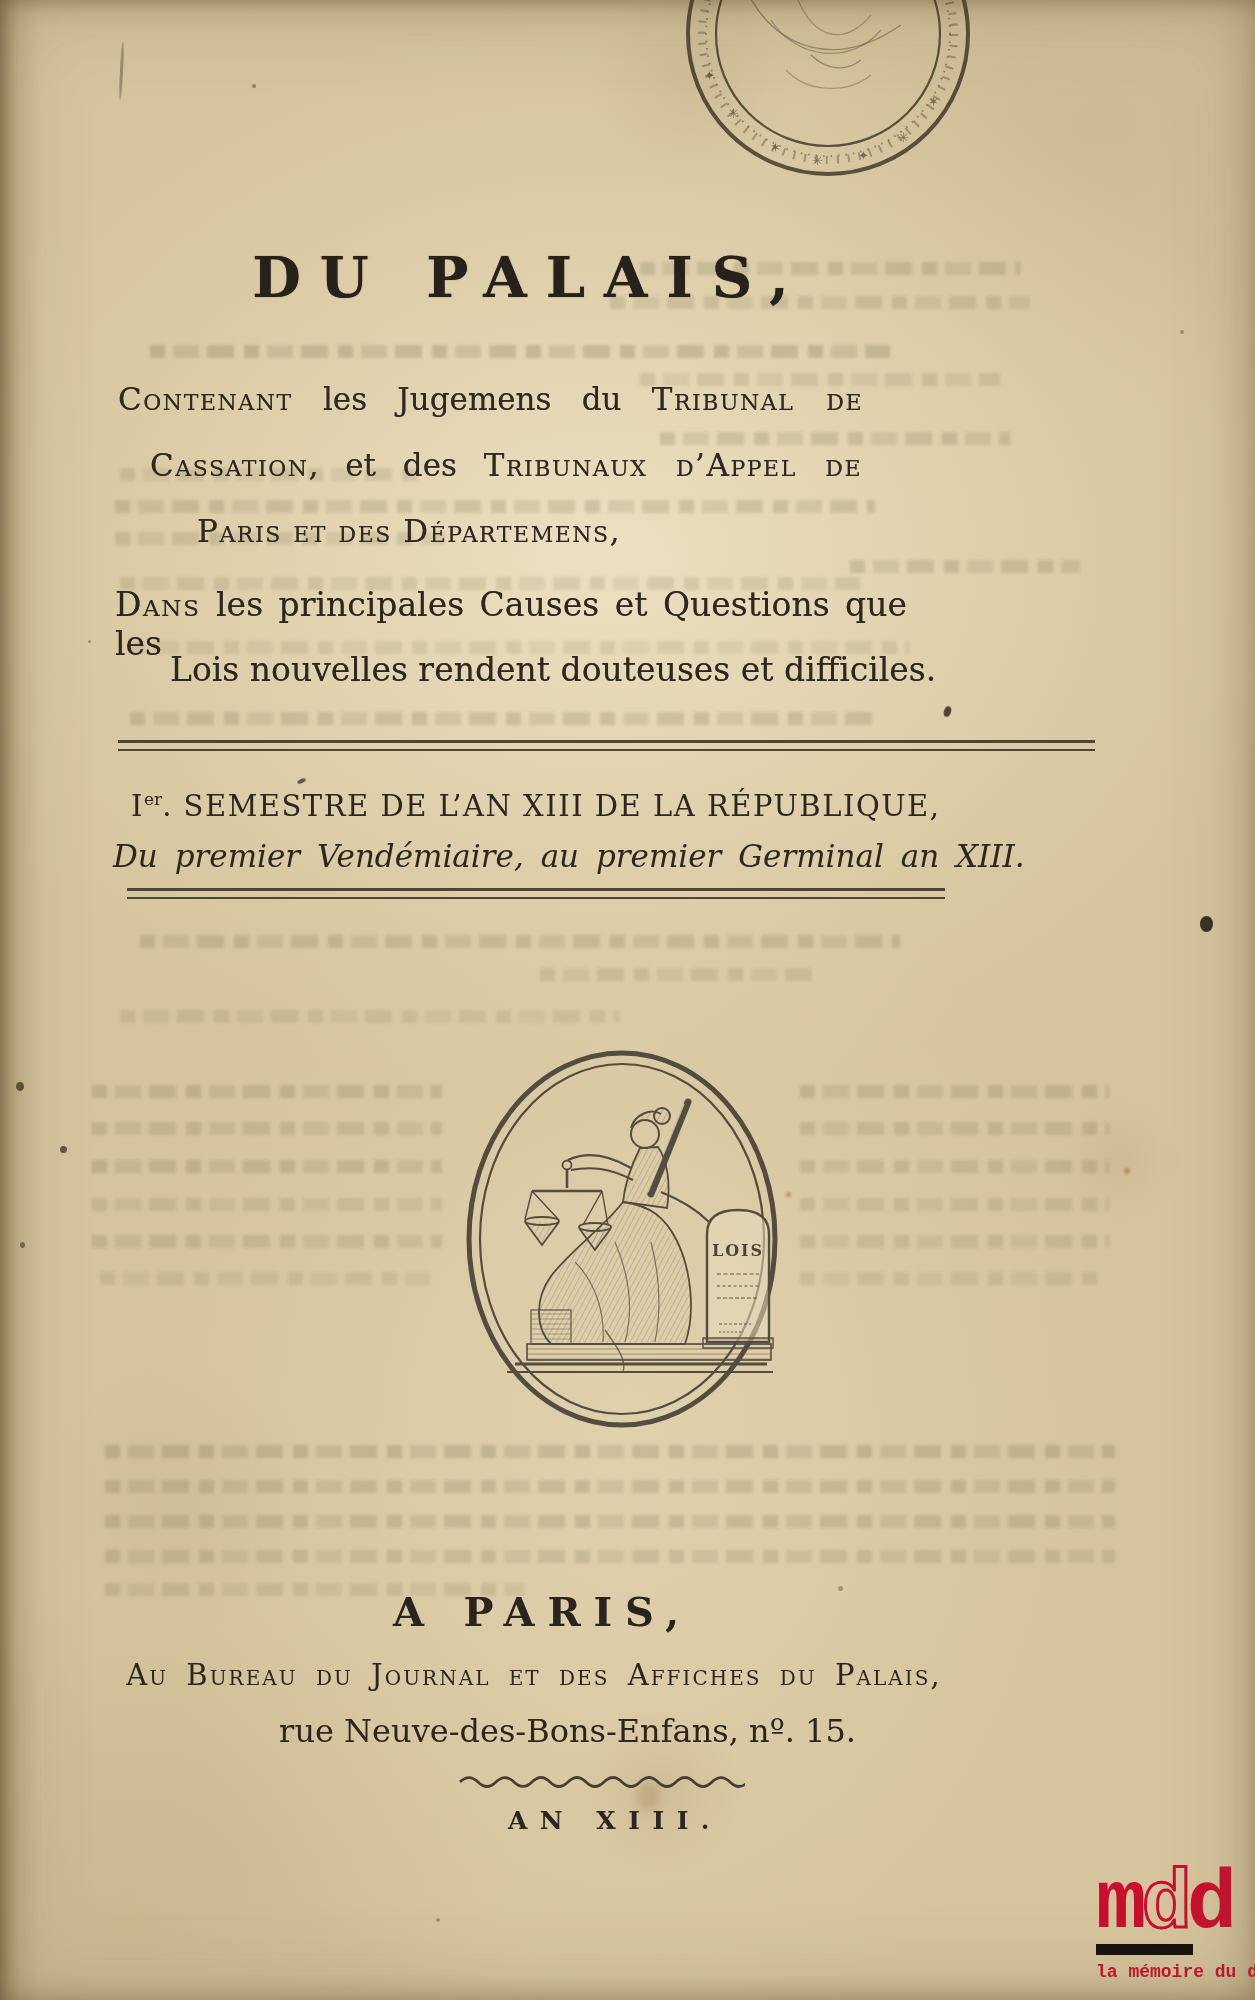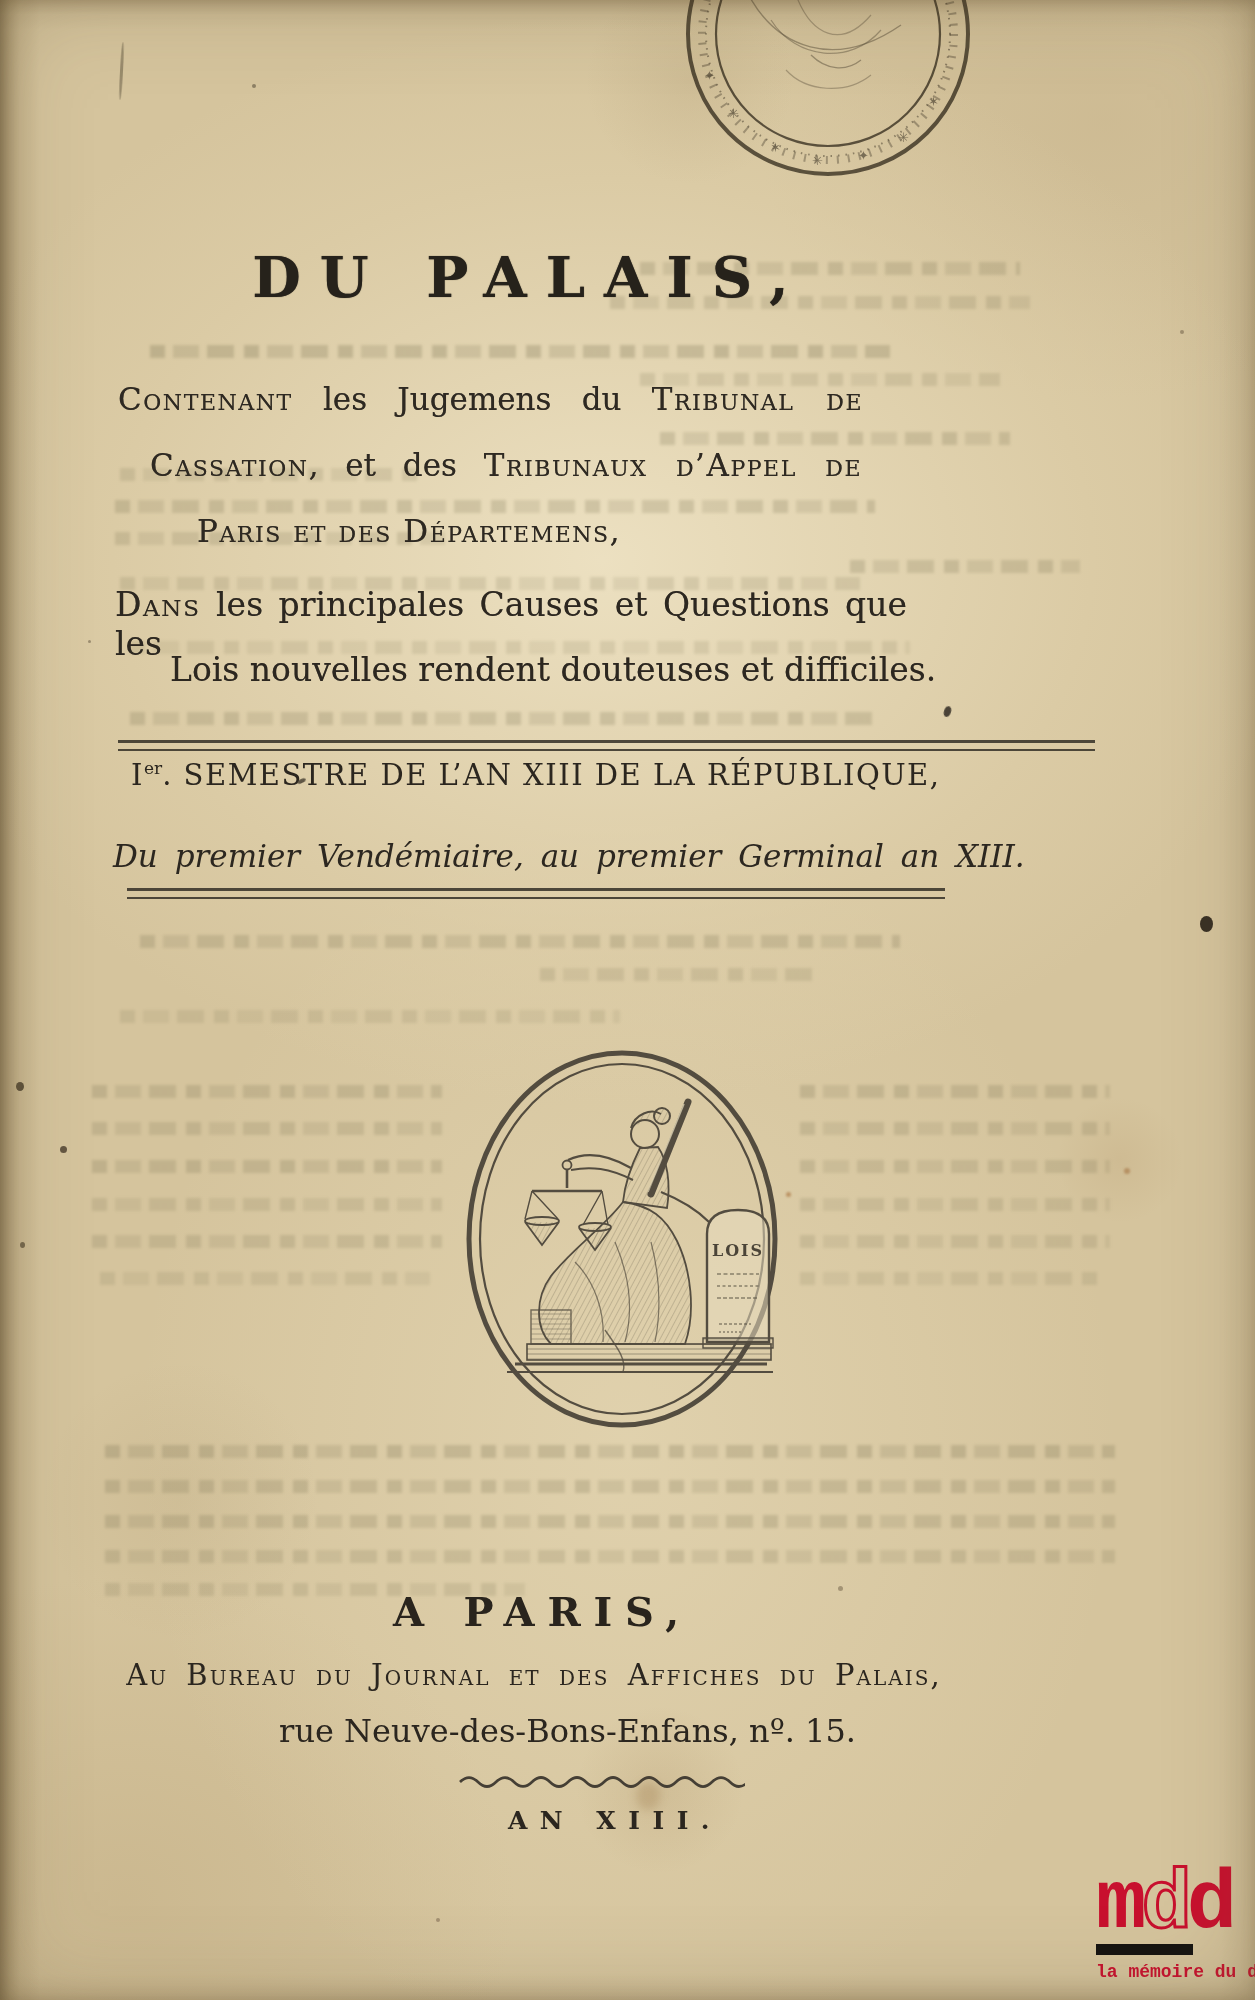--- a/index.html
+++ b/index.html
@@ -142,21 +142,21 @@
     <span class="sc">Paris et des Départemens,</span>
   </div>
 
   <div class="motto" style="top:650px;left:170px;">Lois nouvelles rendent douteuses et difficiles.</div>
   <div class="motto just" style="top:585px;left:115px;width:792px;">
     <span class="sc">Dans</span><span> les principales Causes et Questions que les</span>
   </div>
 
   <div class="rule2x" style="top:740px;left:118px;width:977px;"></div>
 
-  <div class="semester" style="top:758px;left:131px;">
+  <div class="semester" style="top:789px;left:131px;">
     <span>I</span><sup>er</sup><span>. SEMESTRE DE L’AN XIII DE LA RÉPUBLIQUE,</span>
   </div>
   <div class="period" style="top:838px;left:113px;">Du premier Vendémiaire, au premier Germinal an XIII.</div>
 
   <div class="rule2x" style="top:888px;left:127px;width:818px;"></div>
 
   <svg style="left:455px;top:1042px;opacity:.9" width="335" height="395" viewBox="0 0 335 395">
     <defs>
       <pattern id="hatch" width="5" height="5" patternUnits="userSpaceOnUse" patternTransform="rotate(28)">
         <line x1="0" y1="0" x2="0" y2="5" stroke="rgba(72,65,53,.45)" stroke-width="1"></line>

